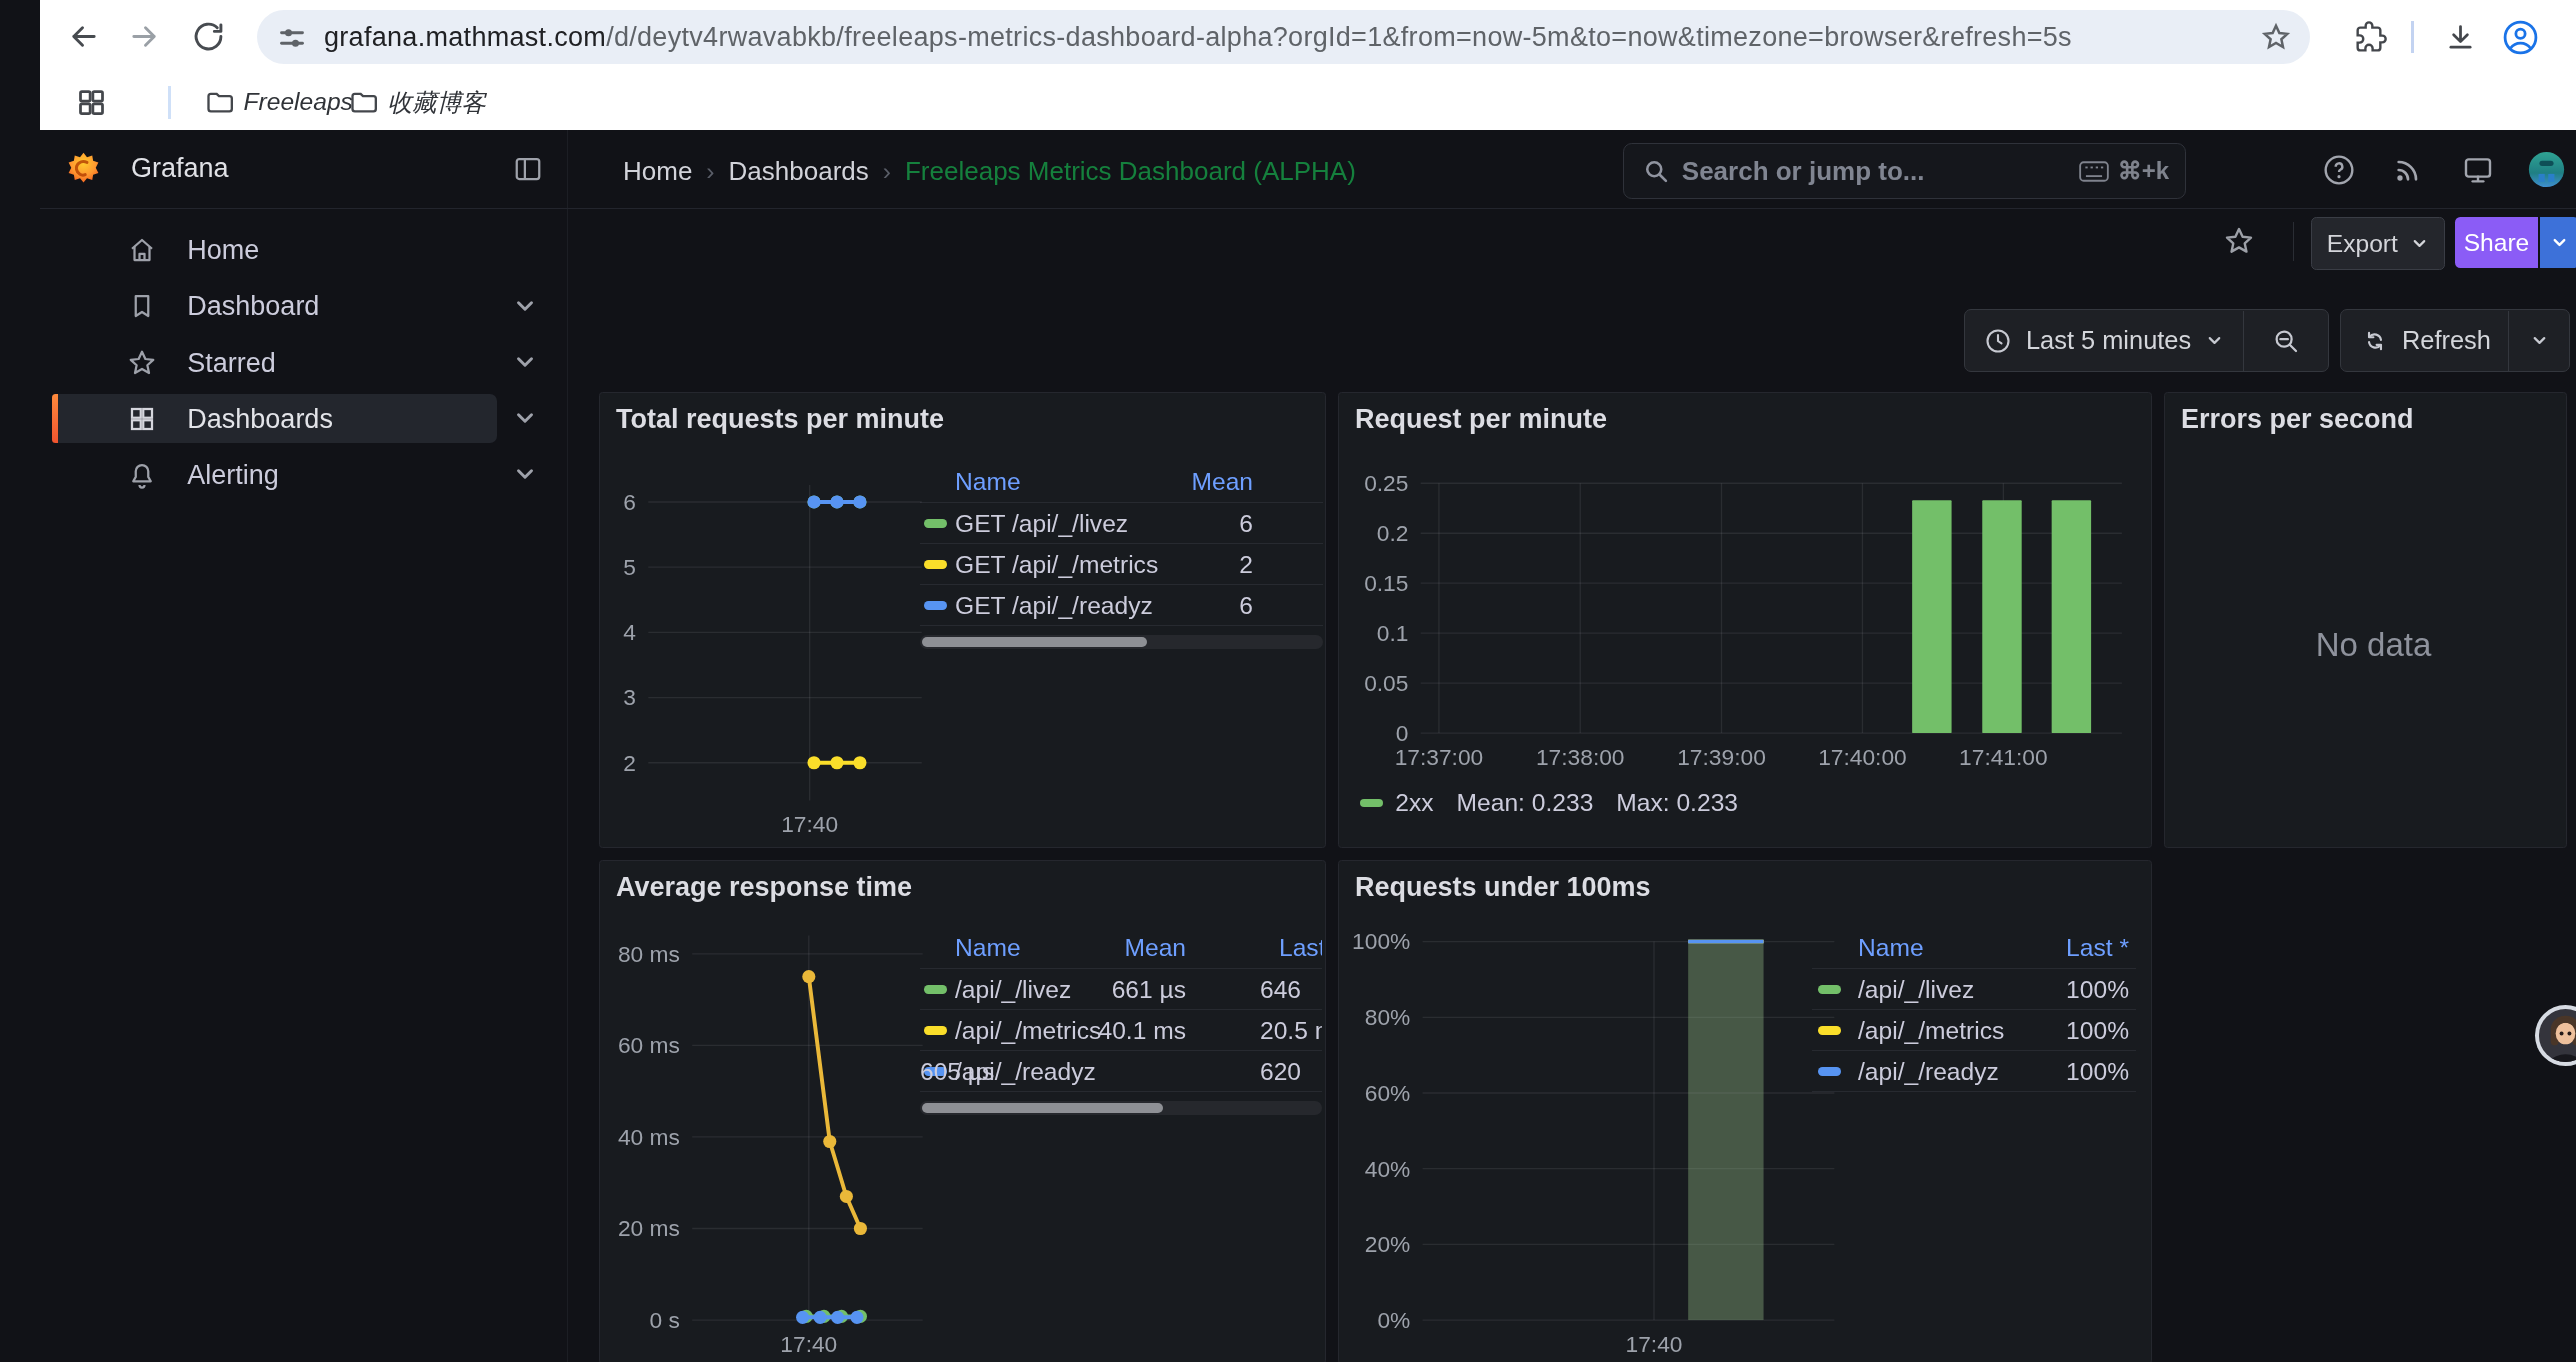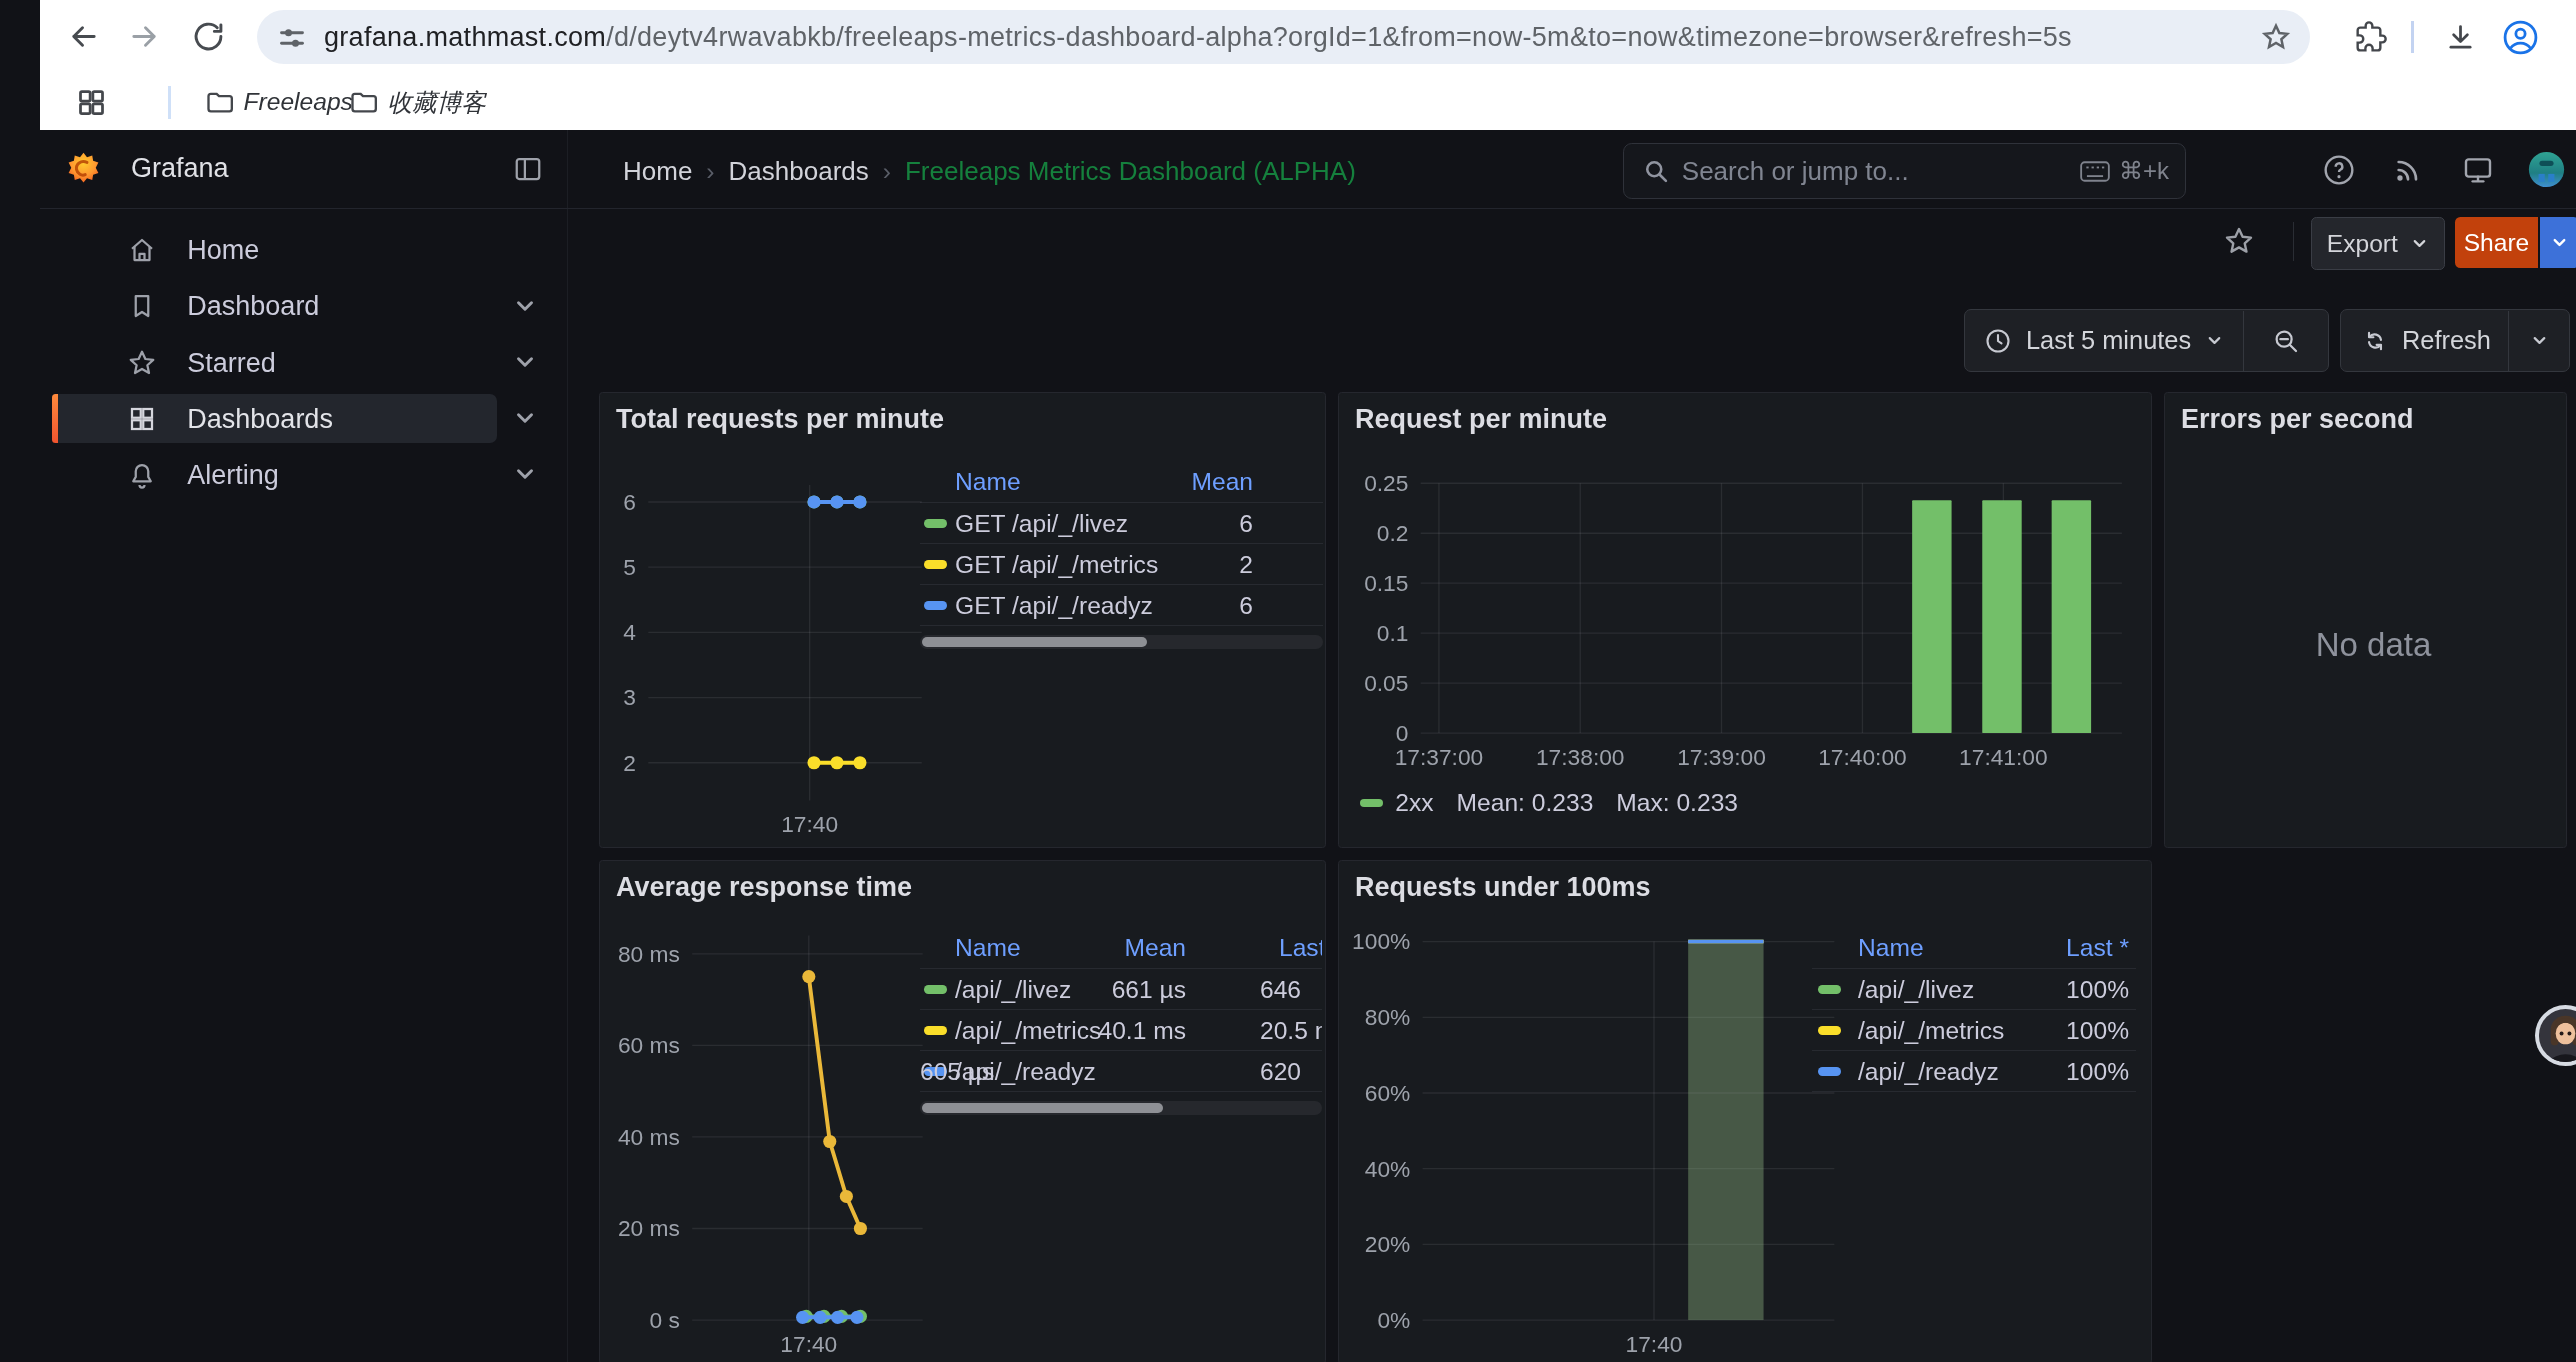--- a/index.html
+++ b/index.html
@@ -17,21 +17,21 @@
   .bm-label{font-size:24.6px;color:#303338;}
   .bm-item{position:absolute;top:10.5px;height:35px;display:flex;align-items:center;gap:10.5px;cursor:pointer;color:#44474c;}
   
   .g-bg{position:absolute;left:0;top:130px;width:2576px;height:1233px;background:#111217;}
   .g-hborder{position:absolute;left:0;top:208px;width:2576px;height:0.9px;background:#23252d;}
   .g-sborder{position:absolute;left:527px;top:130px;width:0.9px;height:1233px;background:#1c1e24;}
   .brand{position:absolute;left:91px;top:153px;font-size:27px;font-weight:500;color:#e0e1e6;}
   .crumb{font-size:26px;color:#d2d3da;font-weight:500;cursor:pointer;}
   .crumb.muted{color:#15803d;font-weight:400;cursor:default;}
   .crumb-sep{font-size:24.6px;color:#5a5e68;margin:0 14px;}
-  .searchbox{position:absolute;left:1583px;top:143px;width:561px;height:54px;background:#15171c;border:0.9px solid #2f323a;border-radius:8.8px;display:flex;align-items:center;cursor:text;}
+  .searchbox{position:absolute;left:1583px;top:143px;width:561px;height:54px;background:#15171c;border:0.9px solid #2f323a;border-radius:8.8px;display:flex;align-items:center;cursor:text;font-weight:bold;}
   .searchbox .ph{font-size:26px;color:#808591;margin-left:12.3px;flex:1;}
   .kbd-hint{font-size:24px;color:#7f838d;margin-right:16px;display:flex;align-items:center;gap:8.8px;}
   .g-top-ic{position:absolute;top:154px;width:32px;height:32px;color:#a2a5ae;cursor:pointer;}
   
   .menu-item{position:absolute;left:12.3px;width:445px;height:49px;border-radius:7px;cursor:pointer;}
   .menu-item.selected{background:#23262d;}
   .menu-bar{position:absolute;left:0;top:0;width:6.1px;height:49px;border-radius:3.5px 0 0 3.5px;background:linear-gradient(180deg,#ff8a3c,#f0542f);}
   .menu-ic{position:absolute;left:75px;top:9.6px;width:30px;height:30px;color:#9ea1aa;}
   .menu-label{position:absolute;left:135px;top:9.6px;font-size:27px;color:#ccccdc;}
   .menu-chev{position:absolute;left:472px;width:26px;height:26px;color:#9ea1aa;cursor:pointer;}
@@ -253,21 +253,21 @@
   <svg class="abs" style="left:2183px;top:225px;width:32px;height:32px;color:#9da0a8" viewBox="0 0 24 24" fill="none" stroke="currentColor" stroke-width="1.8" stroke-linejoin="round">
       <path d="M12 3l2.7 5.8 6.3.7-4.7 4.3 1.3 6.2-5.6-3.2-5.6 3.2 1.3-6.2L3 9.5l6.3-.7z"></path>
     </svg>
   <div class="abs" style="left:2253px;top:222px;width:0.9px;height:39px;background:#2a2d34"></div>
   <div class="btn dark" style="left:2271px;top:217px;width:132px;height:51px;gap:12.3px">
     <span>Export</span>
     <svg style="width:19px;height:19px" viewBox="0 0 16 16" fill="none" stroke="currentColor" stroke-width="1.8" stroke-linecap="round" stroke-linejoin="round">
         <path d="M4 6l4 4 4-4"></path>
       </svg>
   </div>
-  <div class="btn" style="left:2415px;top:217px;width:83px;height:51px;background:#c2410c;color:#ffffff;font-weight:500;border-radius:5.3px 0 0 5.3px">
+  <div class="btn" style="left:2415px;top:217px;width:83px;height:51px;background:#8b5cf6;color:#ffffff;font-weight:500;border-radius:5.3px 0 0 5.3px">
     <span>Share</span>
   </div>
   <div class="btn" style="left:2500px;top:217px;width:39px;height:51px;background:#3d71d9;color:#ffffff;border-radius:0 5.3px 5.3px 0">
     <svg style="width:19px;height:19px" viewBox="0 0 16 16" fill="none" stroke="currentColor" stroke-width="2" stroke-linecap="round" stroke-linejoin="round">
         <path d="M4 6l4 4 4-4"></path>
       </svg>
   </div>
 
   <div class="tgroup" style="left:1924px;width:363px">
     <svg style="width:28px;height:28px;margin-left:19px;color:#c7c9d1" viewBox="0 0 24 24" fill="none" stroke="currentColor" stroke-width="1.8" stroke-linecap="round">

